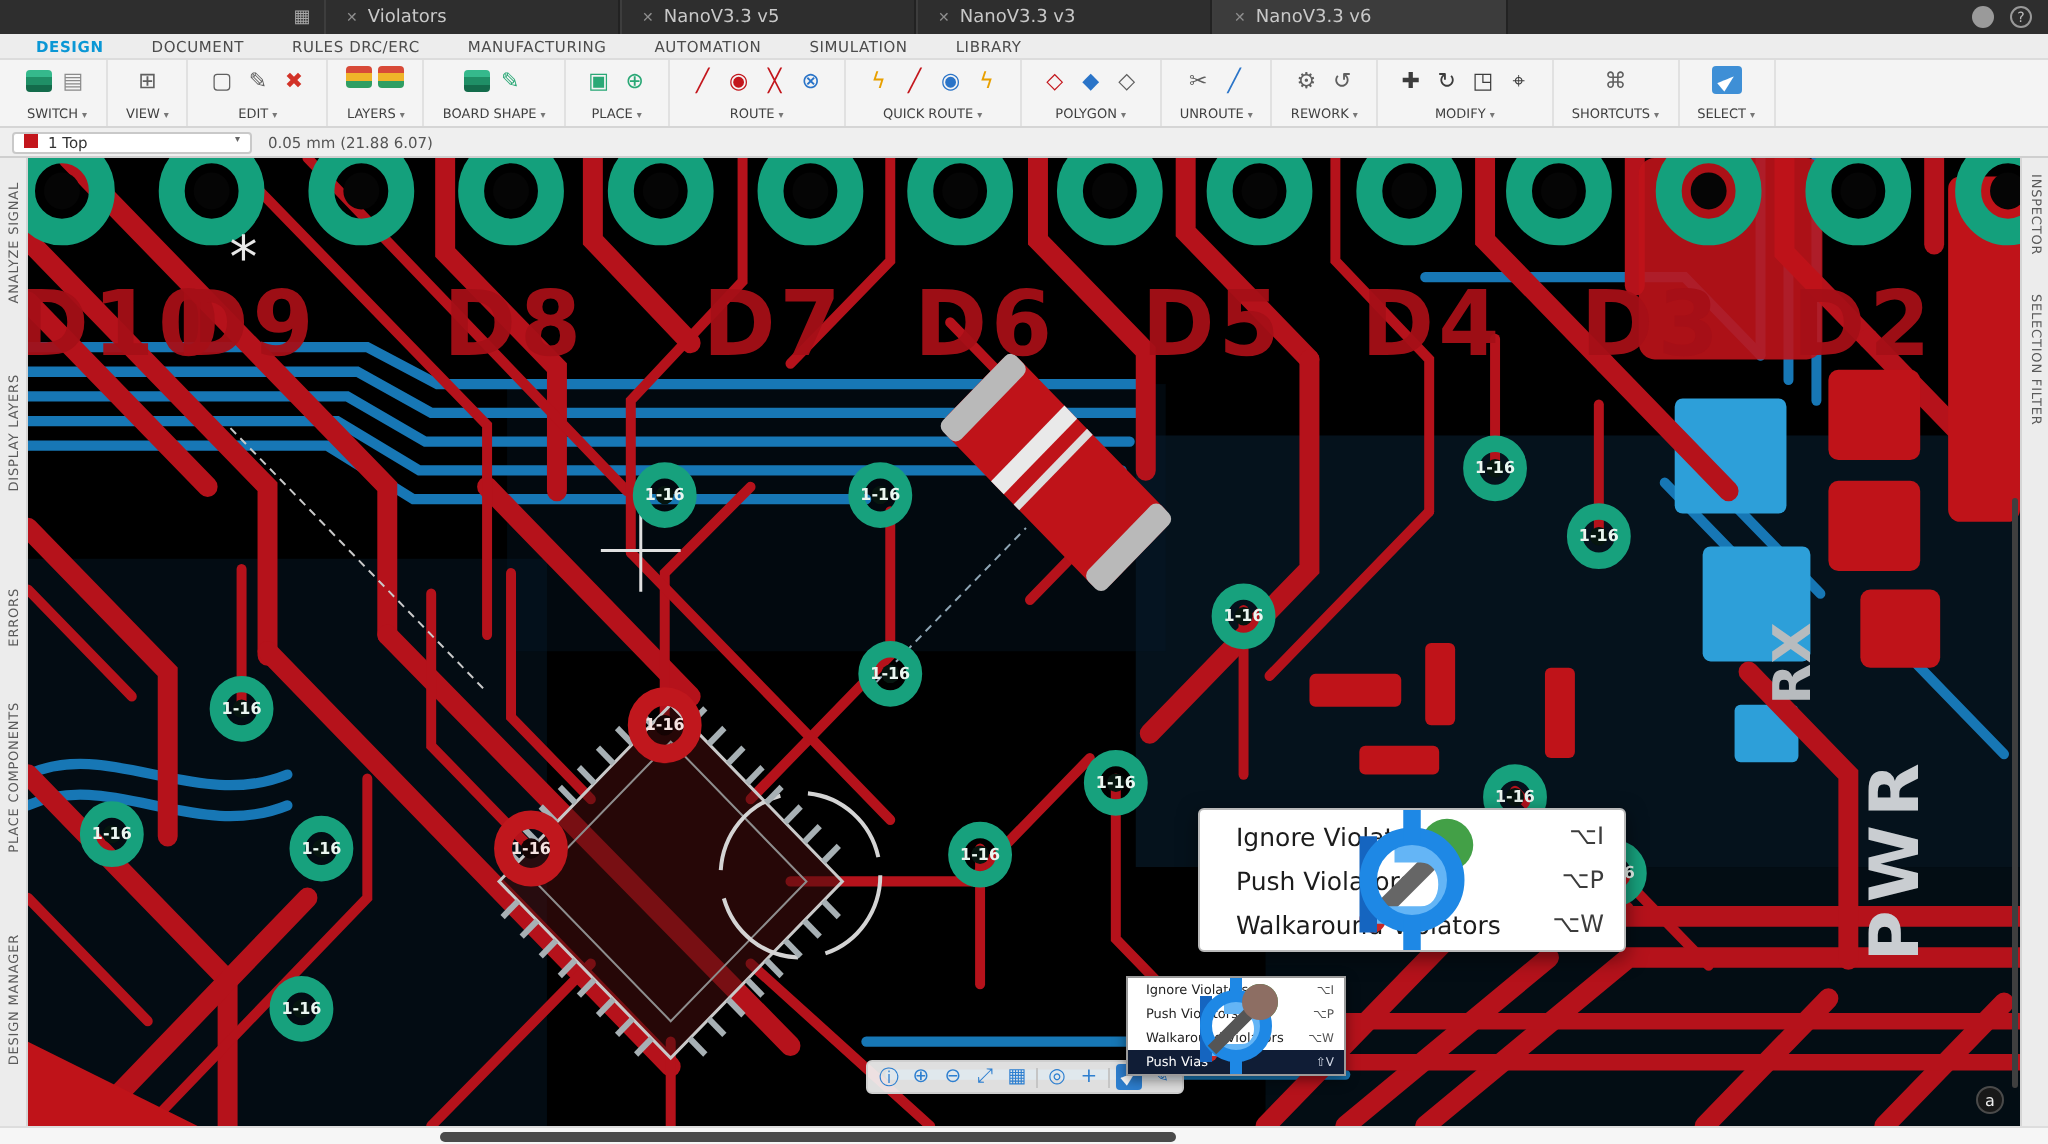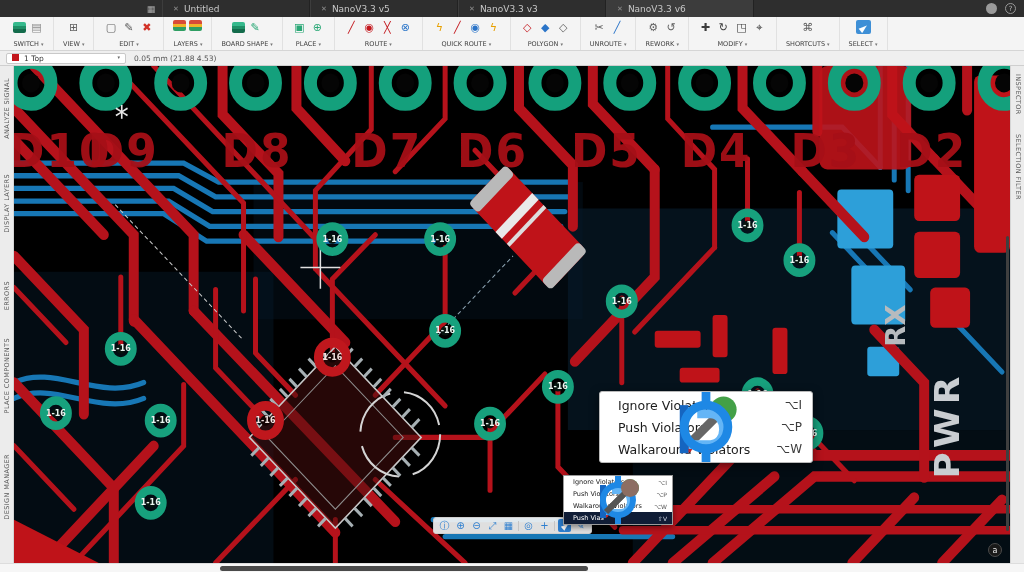--- a/index.html
+++ b/index.html
@@ -81,41 +81,50 @@
 </head>
 <body>
 
 <div class="app">
 
   <header class="tabbar">
     <div class="appgrid">▦</div>
     <div class="tabs" id="tabs">
         <div class="tab">
           <span class="tab-x">✕</span>
-          <span class="tab-label">Untitled</span>
+          <span class="tab-label">Violators</span>
         </div>
         <div class="tab">
           <span class="tab-x">✕</span>
           <span class="tab-label">NanoV3.3 v5</span>
         </div>
         <div class="tab">
           <span class="tab-x">✕</span>
           <span class="tab-label">NanoV3.3 v3</span>
         </div>
         <div class="tab active">
           <span class="tab-x">✕</span>
           <span class="tab-label">NanoV3.3 v6</span>
         </div>
       </div>
     <div class="tabbar-right">
       <div class="avatar"></div>
       <div class="help">?</div>
     </div>
   </header>
 
+  <nav class="menubar" id="menubar">
+      <span class="mitem active">DESIGN</span>
+      <span class="mitem">DOCUMENT</span>
+      <span class="mitem">RULES DRC/ERC</span>
+      <span class="mitem">MANUFACTURING</span>
+      <span class="mitem">AUTOMATION</span>
+      <span class="mitem">SIMULATION</span>
+      <span class="mitem">LIBRARY</span>
+    </nav>
 
   <div class="toolbar" id="toolbar">
       <div class="tgroup">
         <div class="ticons">
           <span class="ticon stack" style="background: linear-gradient(rgb(53, 185, 140) 0px, rgb(53, 185, 140) 33%, rgb(31, 143, 102) 33%, rgb(31, 143, 102) 66%, rgb(19, 107, 75) 66%, rgb(19, 107, 75) 100%);"></span>
           <span class="ticon">
             <span class="glyph" style="color: rgb(139, 139, 139);">▤</span>
           </span>
         </div>
         <div class="tlabel">SWITCH<span class="caret">▾</span></div>
@@ -273,21 +282,21 @@
         <div class="tlabel">SELECT<span class="caret">▾</span></div>
       </div>
     </div>
 
   <div class="commandbar">
     <div class="layer-select">
       <span class="swatch"></span>
       <span>1 Top</span>
       <span class="layer-caret">▾</span>
     </div>
-    <div class="grid-readout">0.05 mm (21.88 4.53)</div>
+    <div class="grid-readout">0.05 mm (21.88 6.07)</div>
   </div>
 
   <div class="workspace">
     <aside class="rail left" id="leftRail">
         <div class="rail-item" style="top: 12px;">ANALYZE SIGNAL</div>
         <div class="rail-item" style="top: 108px;">DISPLAY LAYERS</div>
         <div class="rail-item" style="top: 215px;">ERRORS</div>
         <div class="rail-item" style="top: 272px;">PLACE COMPONENTS</div>
         <div class="rail-item" style="top: 388px;">DESIGN MANAGER</div>
       </aside>

